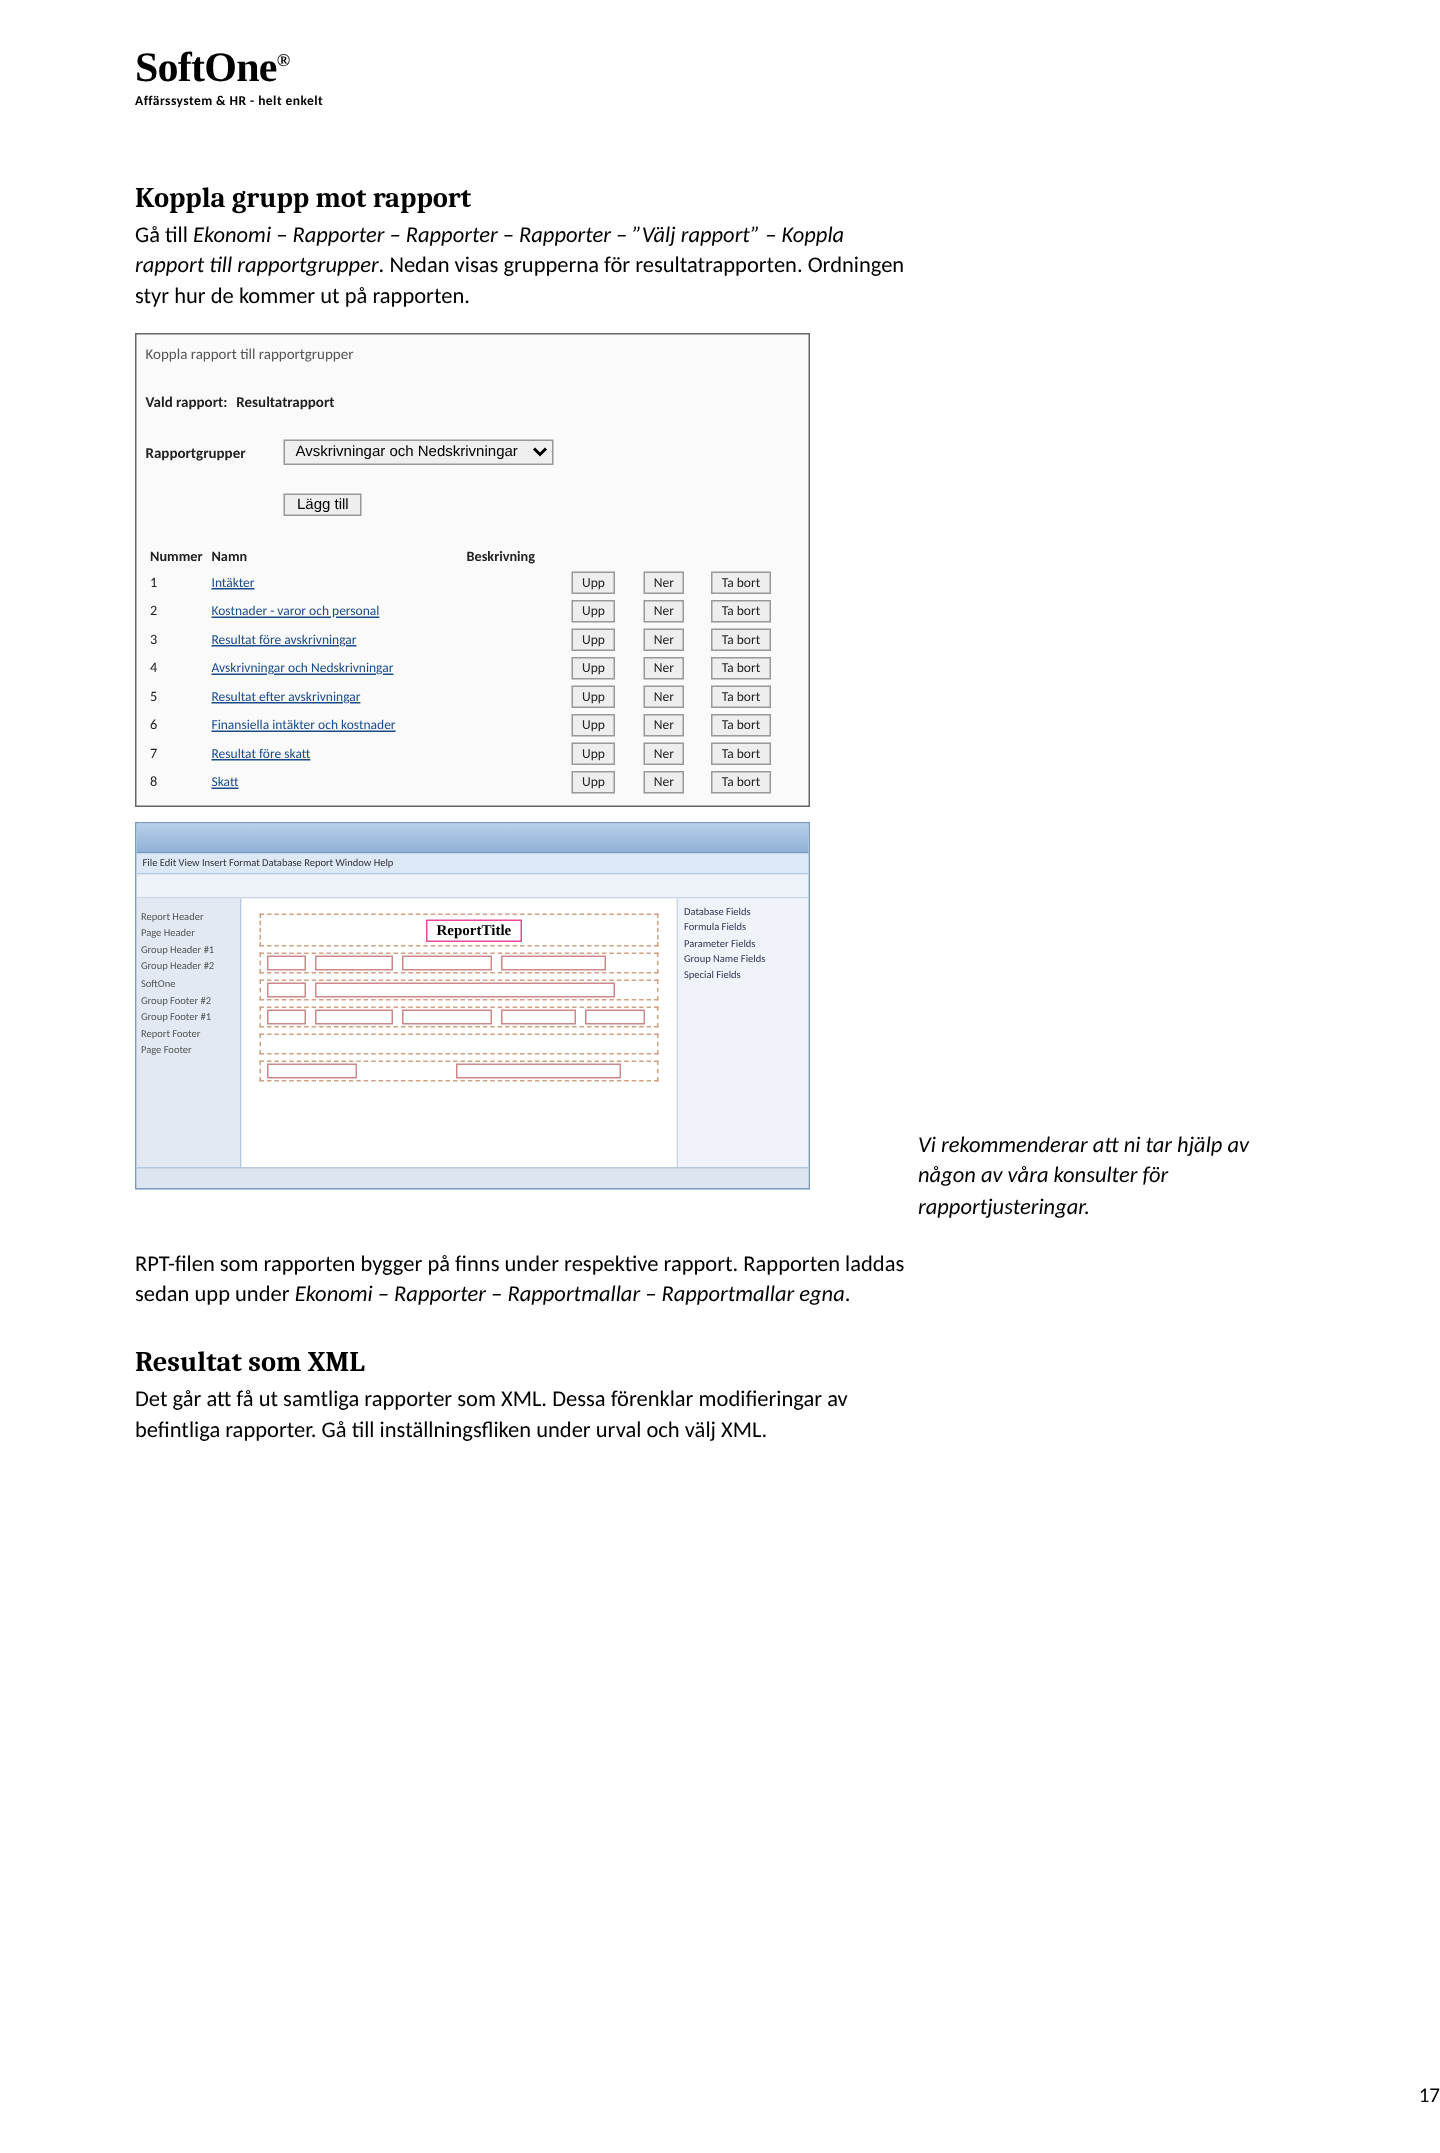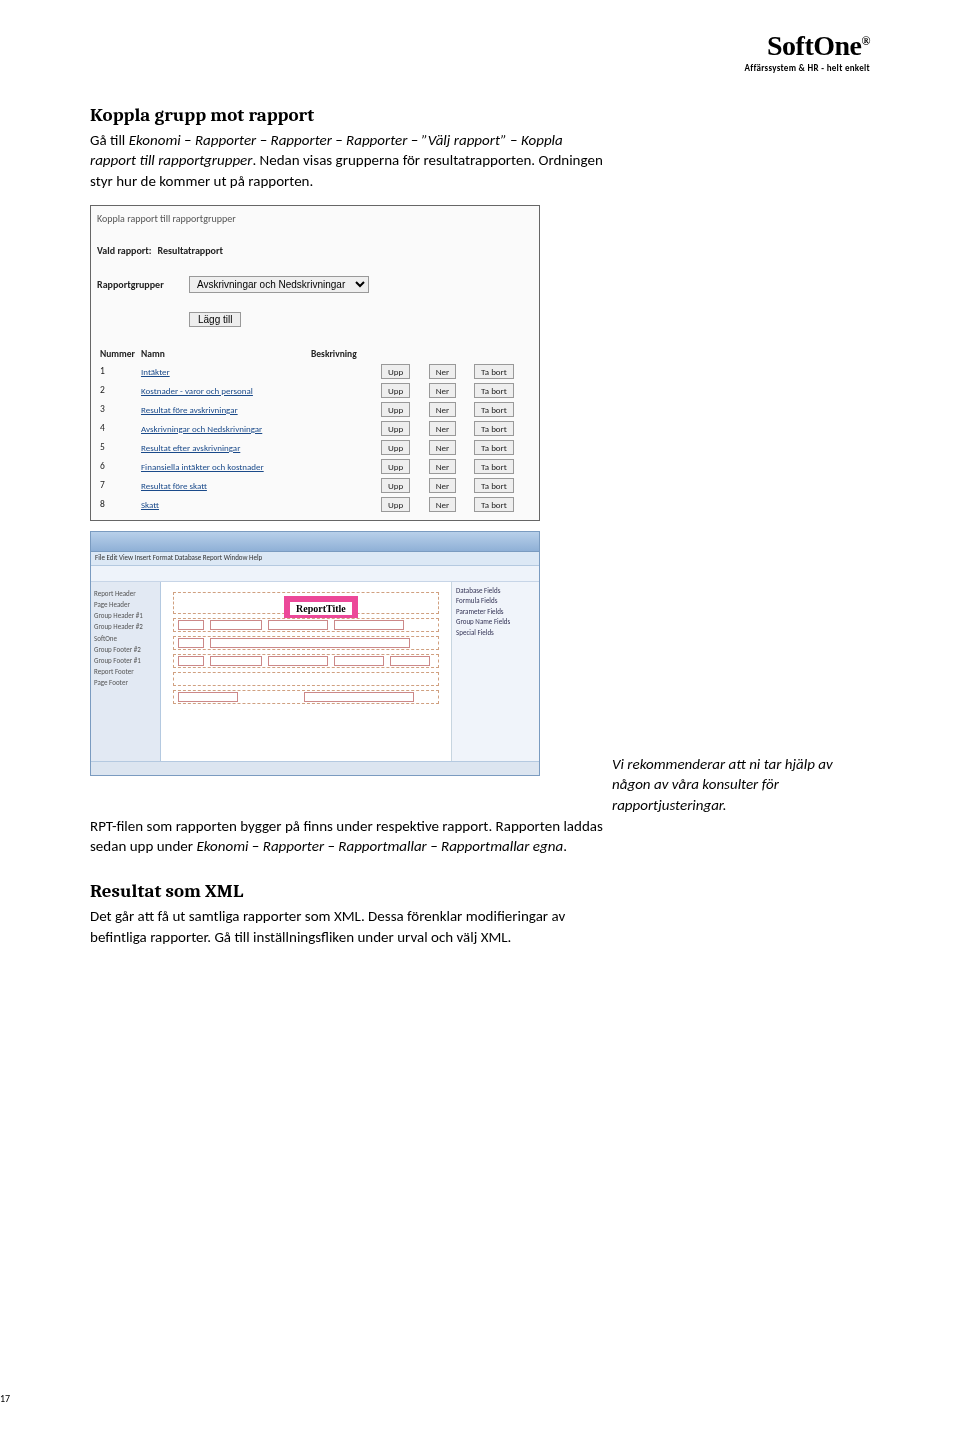--- a/index.html
+++ b/index.html
@@ -8,22 +8,22 @@
     height: 1435px;
     background: #fff;
     font-family: Calibri, "Segoe UI", Arial, sans-serif;
     color: #000;
     position: relative;
   }
   .page {
     padding: 30px 90px 40px 90px;
   }
   .logo-block {
-    text-align: right;
-    margin-bottom: 31px;
+    text-align: left;
+    margin-bottom: 48px;
   }
   .logo {
     font-family: Georgia, "Times New Roman", serif;
     font-weight: bold;
     font-size: 28px;
     letter-spacing: -0.5px;
   }
   .logo .reg { font-size: 12px; vertical-align: super; }
   .logo-tag {
     font-size: 9px;
@@ -140,36 +140,36 @@
     margin-bottom: 4px;
     background: #fff;
     position: relative;
   }
   .screenshot2 .canvas .band.head { height: 22px; }
   .screenshot2 .canvas .rtitle {
     position: absolute;
     top: 3px; left: 110px;
     font-size: 10px; font-weight: bold;
     font-family: "Times New Roman", serif;
-    border: 6px solid #ec4899; padding: 1px 6px; background: #fff;
+    border: 1px solid #ec4899; padding: 1px 6px; background: #fff;
   }
   .screenshot2 .canvas .cell {
     position: absolute; top: 1px; height: 10px;
     border: 1px solid #c88; background: #fff;
   }
   .screenshot2 .statusbar {
     height: 14px; background: #dce5f0; border-top: 1px solid #b4c9e0;
   }
 
   .pagenum {
     position: absolute;
     bottom: 30px;
     left: 0; right: 0;
-    text-align: left;
-    font-size: 10px;
+    text-align: right;
+    font-size: 14px;
   }
   .gap-40 { margin-top: 40px; }
   .gap-24 { margin-top: 24px; }
 </style>
 </head>
 <body>
 
 <div class="page">
 
   <div class="logo-block">

